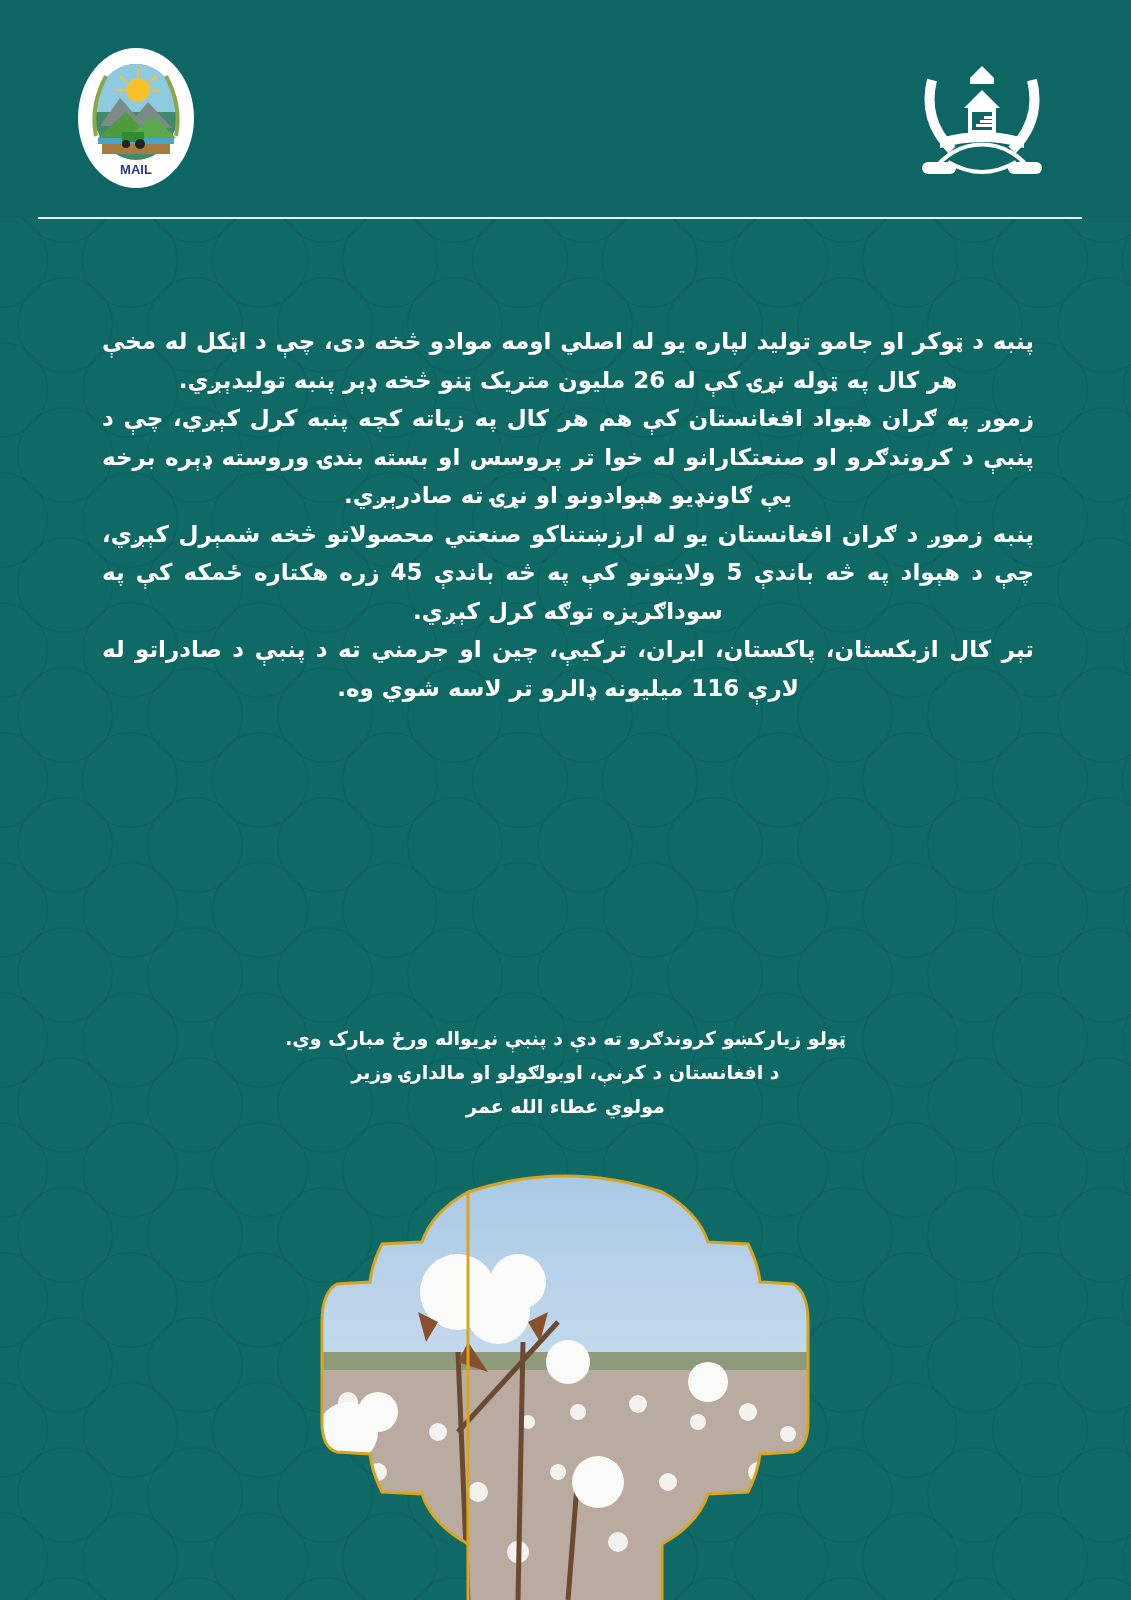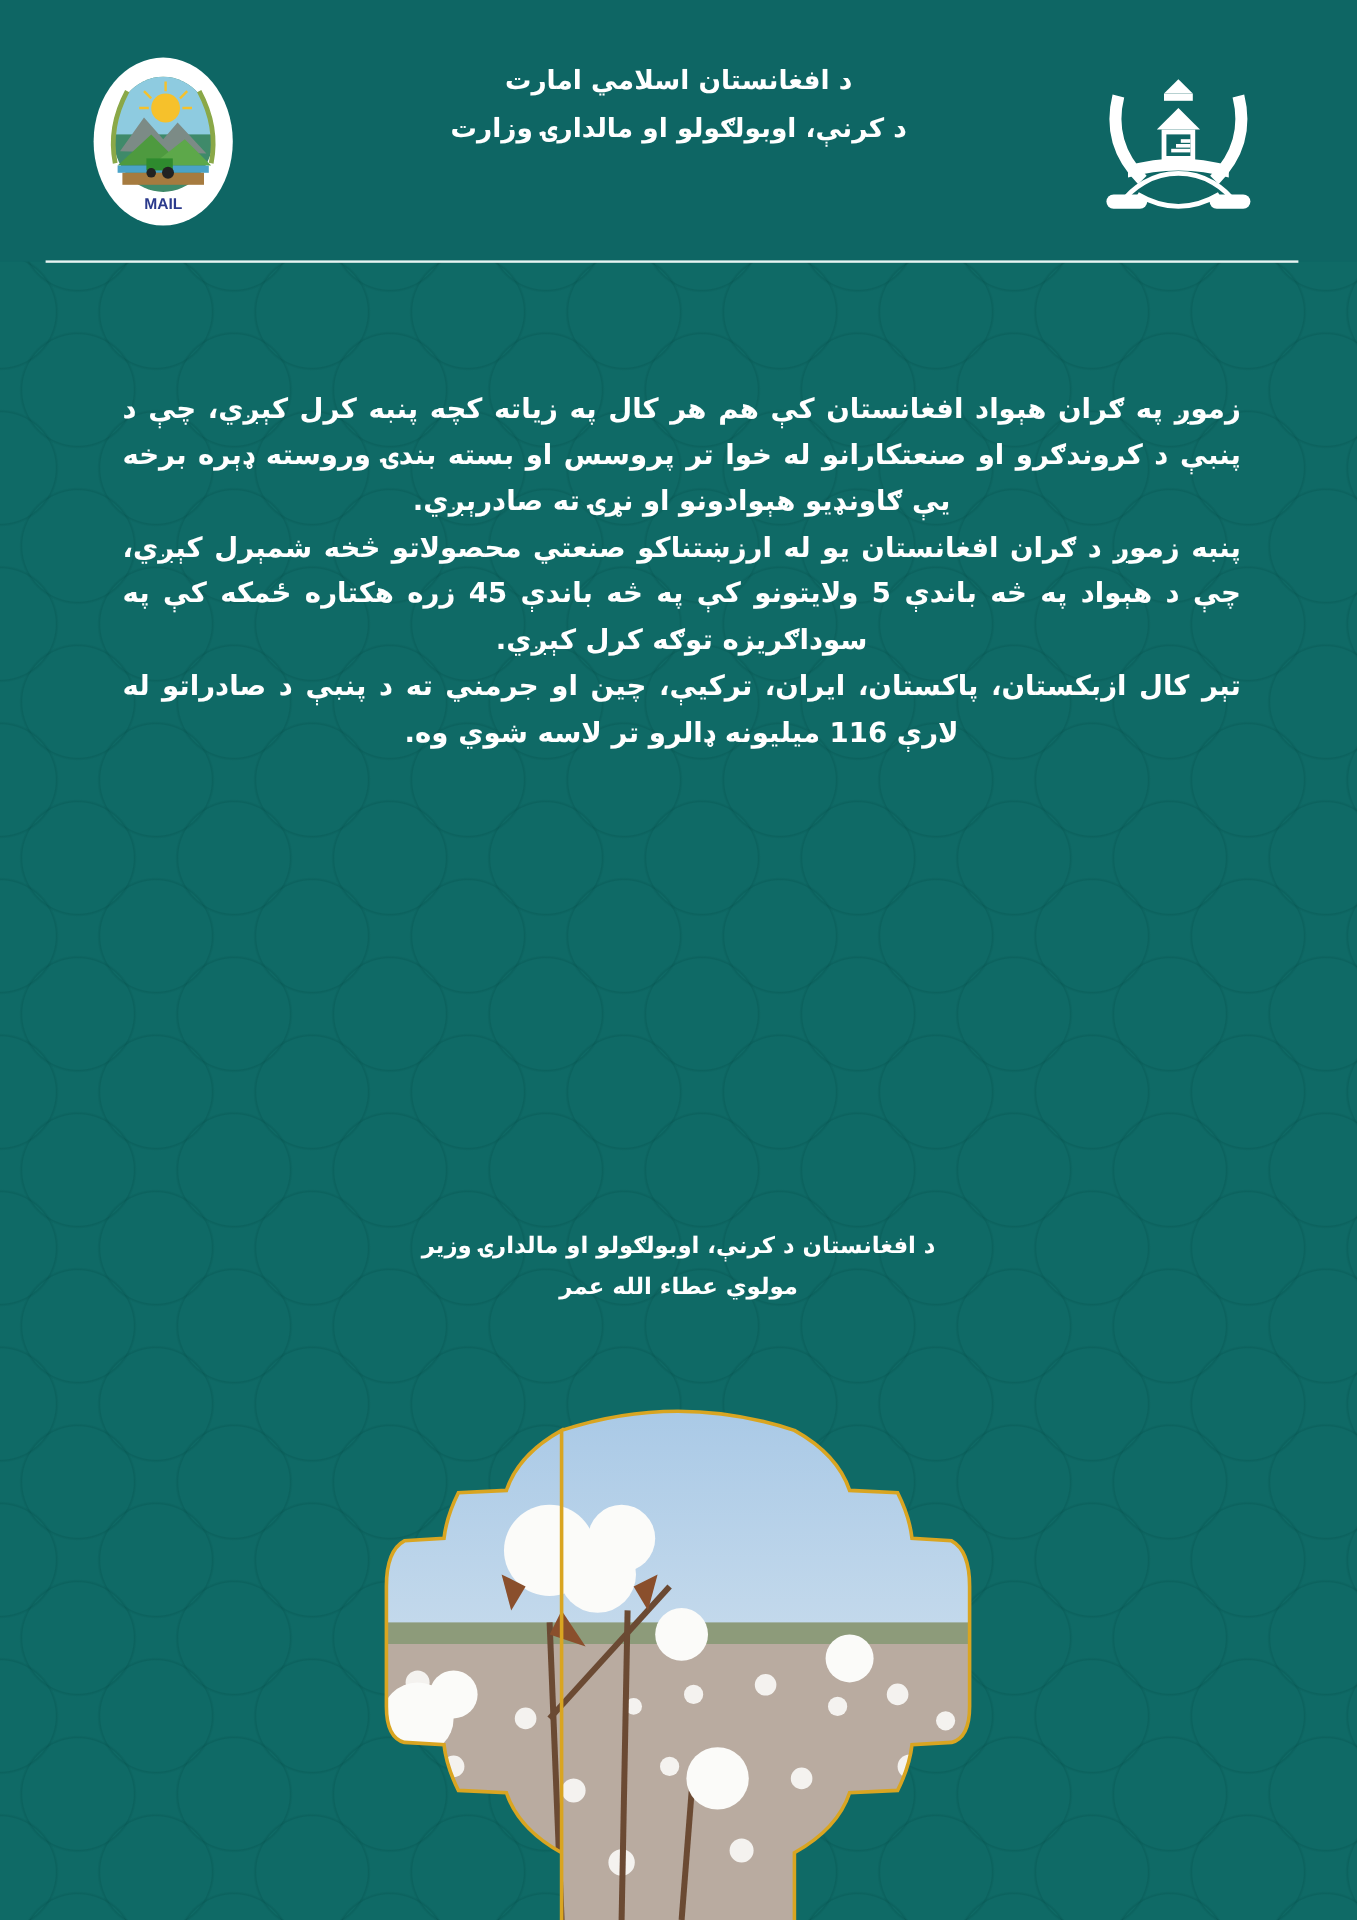--- a/index.html
+++ b/index.html
@@ -80,24 +80,20 @@
       <rect x="26" y="98" width="68" height="10" fill="#a67b3f"></rect>
       <rect x="46" y="86" width="22" height="10" fill="#2e8b2e"></rect>
       <circle cx="50" cy="98" r="4" fill="#222"></circle>
         <circle cx="64" cy="98" r="5" fill="#222"></circle>
       <path d="M20,90 Q14,60 30,30" stroke="#8aa848" stroke-width="4" fill="none"></path>
       <path d="M100,90 Q106,60 90,30" stroke="#8aa848" stroke-width="4" fill="none"></path>
       <text x="60" y="128" text-anchor="middle" font-family="Liberation Sans, sans-serif" font-size="13" font-weight="bold" fill="#2b3a8c">MAIL</text>
     </svg>
   </div>
 
-  <div class="title-block">
-    <div>د افغانستان اسلامي امارت</div>
-    <div>د کرنې، اوبولګولو او مالدارۍ وزارت</div>
-  </div>
 
   <div class="logo-right">
     <svg width="140" height="140" viewBox="0 0 140 140">
       <g fill="none" stroke="#ffffff" stroke-width="4">
         <path d="M22,30 A58,58 0 0 0 118,30" transform="rotate(180 70 60) translate(0,-30)"></path>
       </g>
       <path d="M10,60 A60,60 0 0 0 130,60 A54,54 0 0 1 10,60 Z" fill="#ffffff"></path>
       <path d="M20,30 Q10,70 40,100" stroke="#fff" stroke-width="10" fill="none"></path>
       <path d="M120,30 Q130,70 100,100" stroke="#fff" stroke-width="10" fill="none"></path>
       <polygon points="70,16 58,28 82,28" fill="#fff"></polygon>
@@ -116,26 +112,28 @@
           <rect x="96" y="112" width="34" height="12" rx="6"></rect>
         </g>
       <path d="M36,112 Q70,132 104,112" stroke="#fff" stroke-width="4" fill="none"></path>
     </svg>
   </div>
 </div>
 
 <div class="divider"></div>
 
 <div class="body-text">
+  <p>پنبه د ټوکر او جامو تولید لپاره یو له اصلي اومه موادو څخه دی، چې د اټکل له مخې هر کال په ټوله نړۍ کې له 26 ملیون متریک ټنو څخه ډېر پنبه تولیدېږي.</p>
   <p>زموږ په ګران هېواد افغانستان کې هم هر کال په زیاته کچه پنبه کرل کېږي، چې د پنبې د کروندګرو او صنعتکارانو له خوا تر پروسس او بسته بندۍ وروسته ډېره برخه یې ګاونډیو هېوادونو او نړۍ ته صادرېږي.</p>
   <p>پنبه زموږ د ګران افغانستان یو له ارزښتناکو صنعتي محصولاتو څخه شمېرل کېږي، چې د هېواد په څه باندې 5 ولایتونو کې په څه باندې 45 زره هکتاره ځمکه کې په سوداګریزه توګه کرل کېږي.</p>
   <p>تېر کال ازبکستان، پاکستان، ایران، ترکیې، چین او جرمني ته د پنبې د صادراتو له لارې 116 میلیونه ډالرو تر لاسه شوي وه.</p>
 </div>
 
 <div class="closing">
+  <p>ټولو زیارکښو کروندګرو ته دې د پنبې نړیواله ورځ مبارک وي.</p>
   <p>د افغانستان د کرنې، اوبولګولو او مالدارۍ وزیر</p>
   <p>مولوي عطاء الله عمر</p>
 </div>
 
 <div class="photo-frame">
   <svg width="494" height="428" viewBox="0 0 494 428">
     <defs>
       <clipPath id="frameClip">
         <path d="M150,20 Q247,-12 344,20 Q380,40 390,70 L430,72 Q440,92 442,110 L475,112 Q490,120 490,150 L490,250 Q490,276 475,280 L442,282 Q440,300 430,320 L390,322 Q380,352 344,372 L344,428 L150,428 L150,372 Q114,352 104,322 L64,320 Q54,300 52,282 L19,280 Q4,276 4,250 L4,150 Q4,120 19,112 L52,110 Q54,92 64,72 L104,70 Q114,40 150,20 Z"></path>
       </clipPath>

